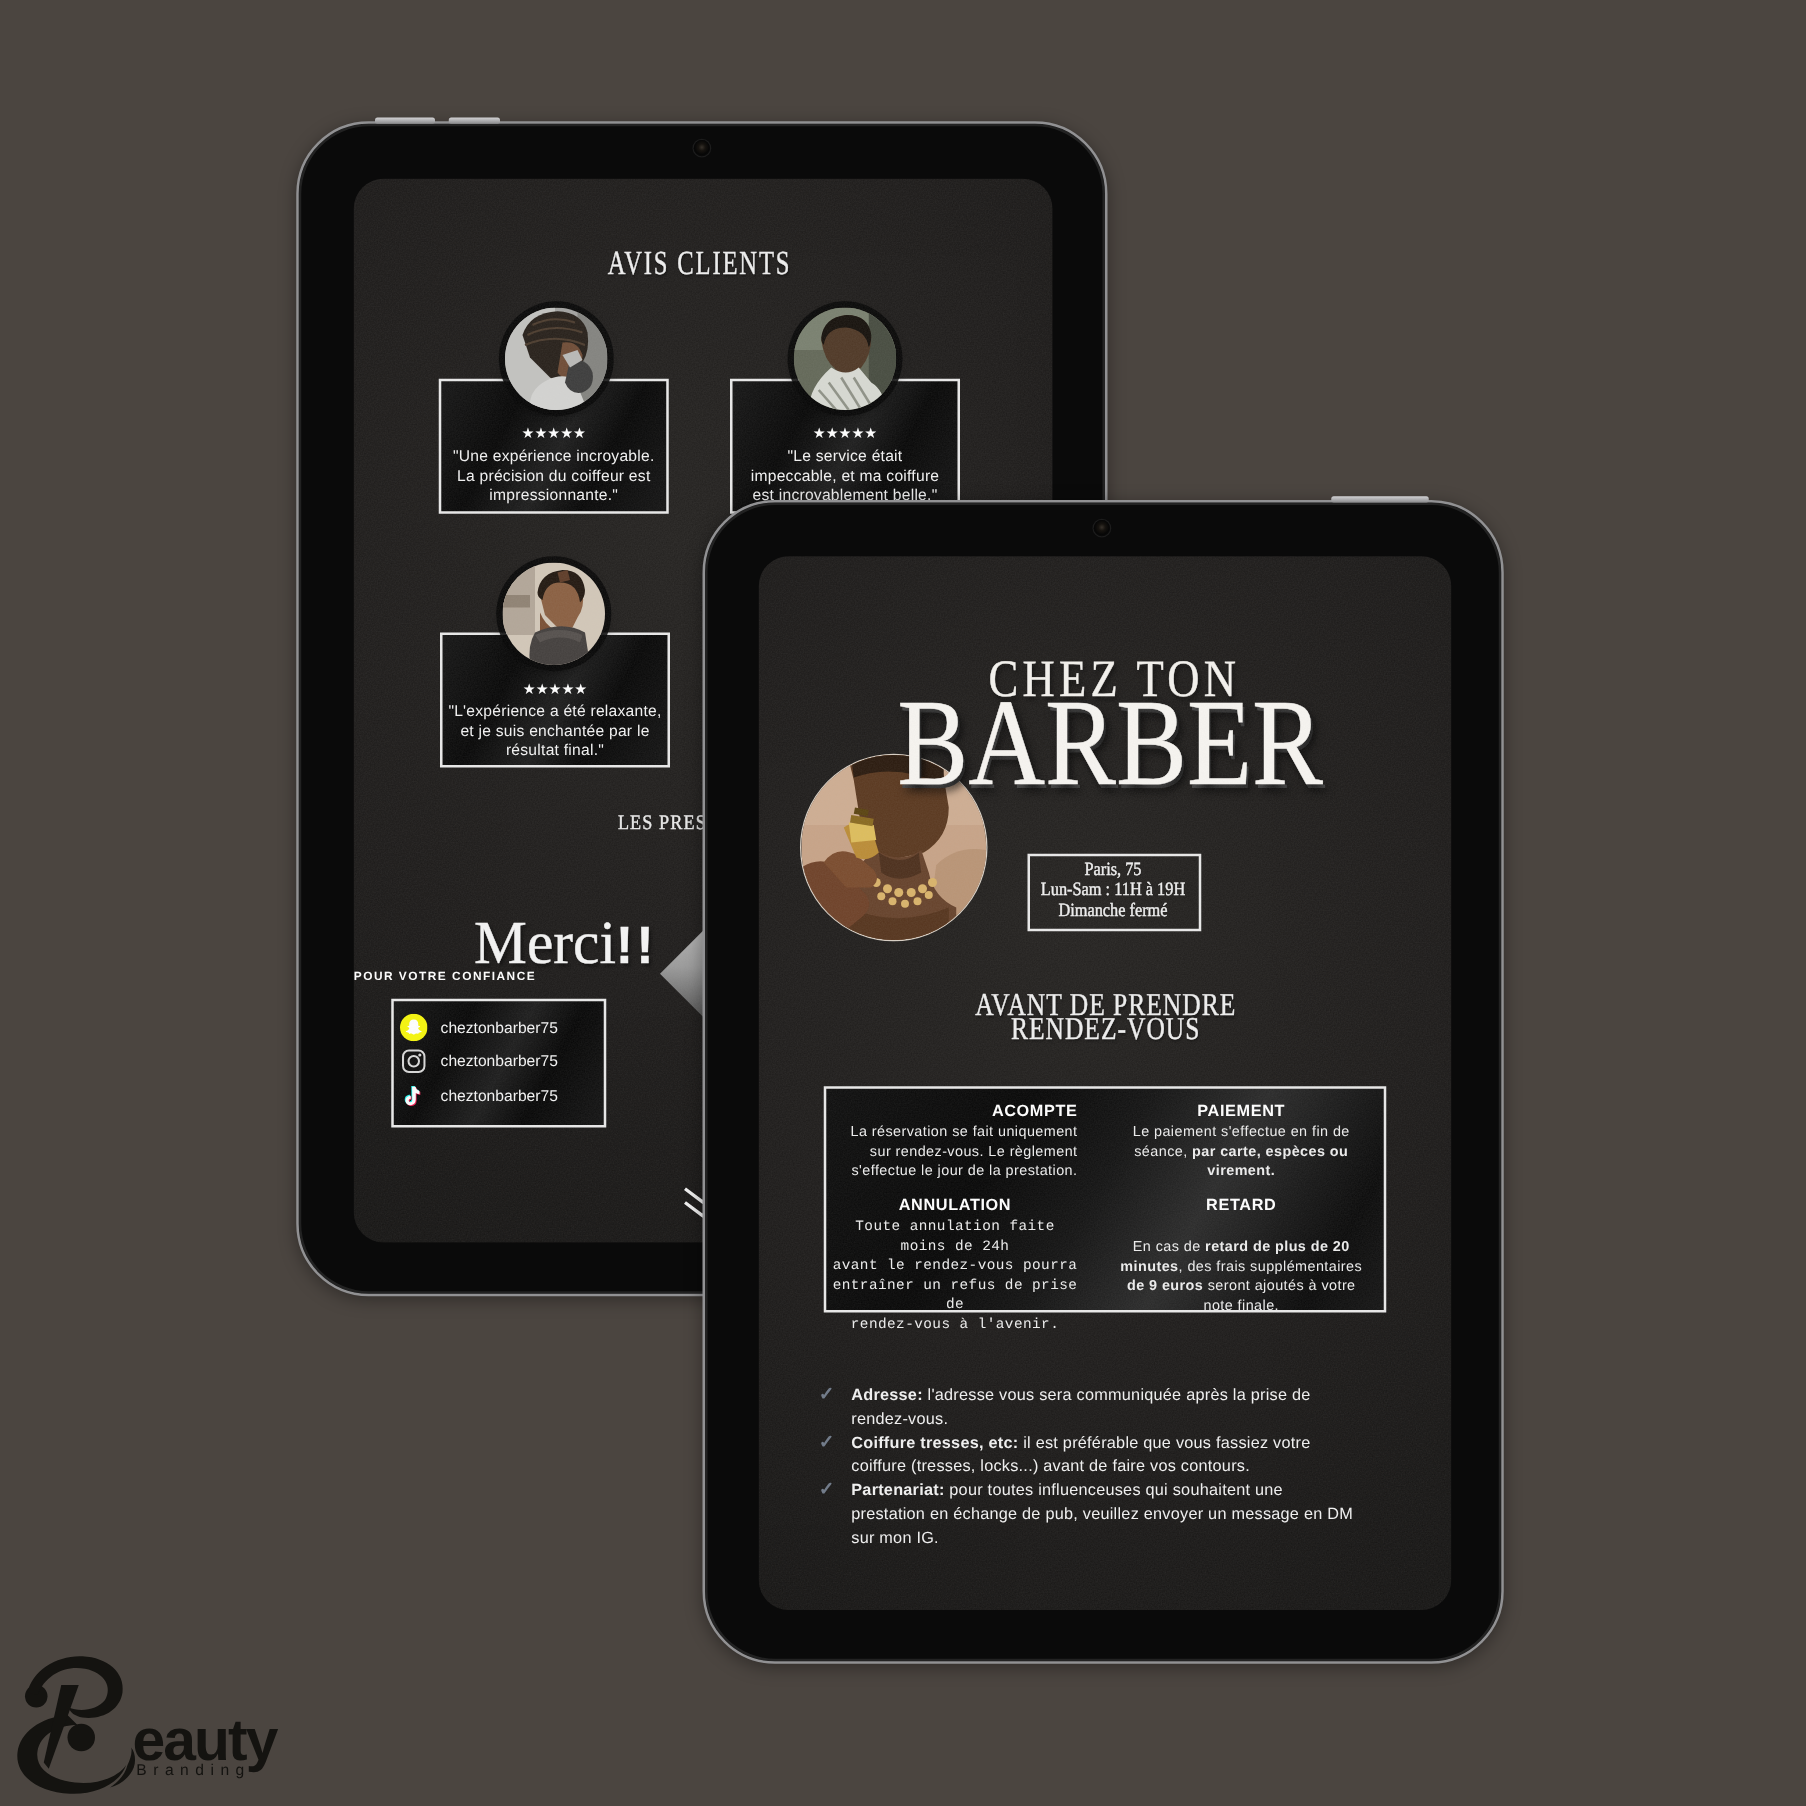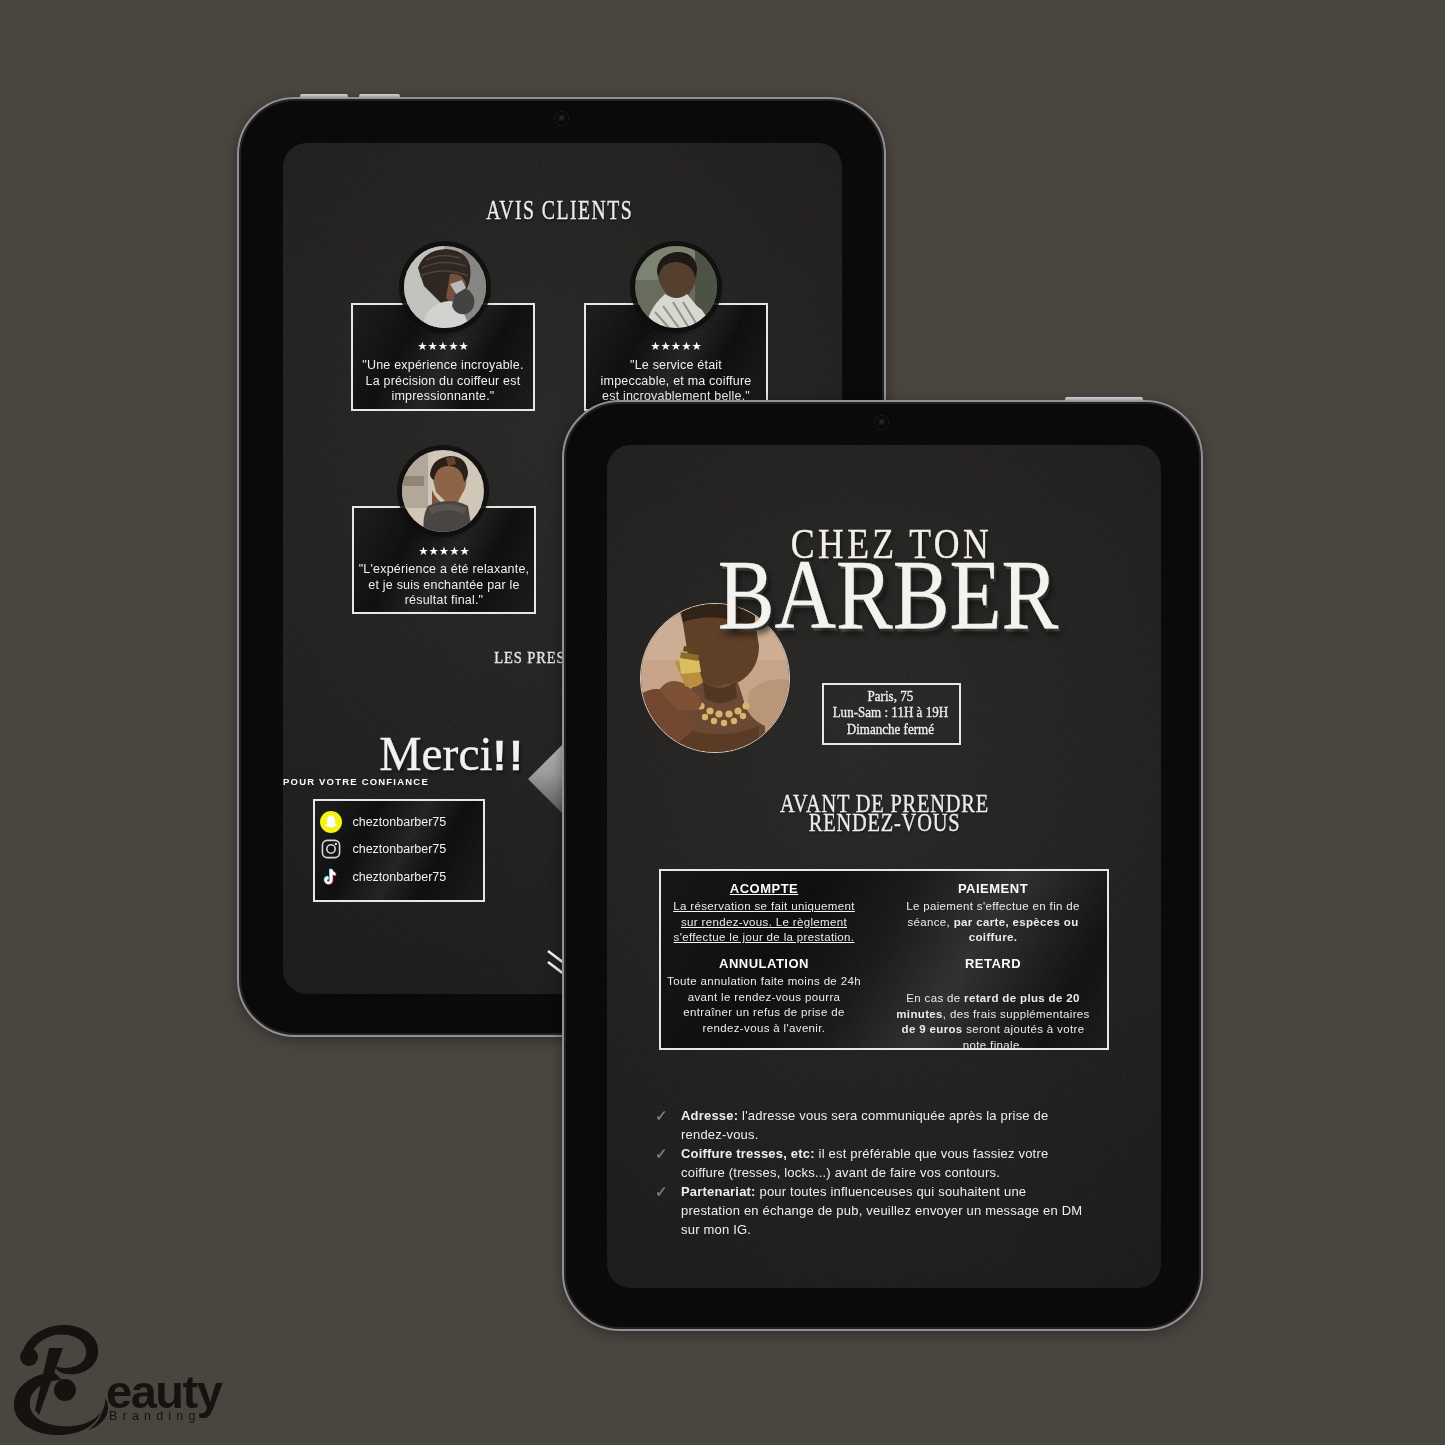--- a/index.html
+++ b/index.html
@@ -200,33 +200,33 @@
   <div class="serif abs" style="left:0;top:100px;width:562px;text-align:center;color:#f7f5f1;font-size:99px;line-height:99px;text-shadow:4px 6px 7px rgba(0,0,0,.75), 2px 3px 0 #4a4a4a;"><span class="sx" style="transform:scaleX(.86);">BARBER</span></div>
 
   <div class="abs" style="left:215px;top:238px;width:135px;height:58px;border:2px solid #e9e9e9;"></div>
 
   <div class="serif abs" style="left:198px;top:243px;width:170px;text-align:center;color:#f0f0f0;font-size:15px;line-height:16.3px;"><span class="sx" style="transform:scaleX(.87);">Paris, 75<br>Lun-Sam : 11H à 19H<br>Dimanche fermé</span></div>
 
   <div class="serif abs" style="left:0;top:349px;width:556px;text-align:center;color:#efefef;font-size:25.5px;letter-spacing:1px;line-height:19px;text-shadow:1px 2px 2px rgba(0,0,0,.5);"><span class="sx">AVANT DE PRENDRE<br>RENDEZ-VOUS</span></div>
 
   <div class="card" style="left:52px;top:424px;width:446px;height:177px;border-width:2px;background:linear-gradient(120deg,#0e0e0e 0%,#060606 30%,#131313 48%,#2a2a2a 65%,#0a0a0a 88%,#151515 100%);">
 
-    <div class="abs" style="left:5px;top:10px;width:196px;text-align:center;color:#fff;text-decoration:underline;">
+    <div class="abs" style="left:5px;top:10px;width:196px;text-align:right;color:#fff;">
       <div style="font-size:13px;font-weight:bold;letter-spacing:.5px;">ACOMPTE</div>
       <div style="font-size:11.5px;line-height:15.6px;margin-top:3px;color:#ededed;letter-spacing:.35px;">La réservation se fait uniquement<br>sur rendez-vous. Le règlement<br>s'effectue le jour de la prestation.</div>
     </div>
 
     <div class="abs" style="left:5px;top:85px;width:196px;text-align:center;color:#fff;">
       <div style="font-size:13px;font-weight:bold;letter-spacing:.5px;">ANNULATION</div>
-      <div style="font-size:11.5px;line-height:15.6px;margin-top:3px;color:#ededed;letter-spacing:.35px;">Toute annulation faite moins de 24h<br>avant le rendez-vous pourra<br>entraîner un refus de prise de<br>rendez-vous à l'avenir.</div>
+      <div style="font-size:11.5px;line-height:15.6px;margin-top:3px;color:#ededed;letter-spacing:.35px;font-family:Liberation Mono, monospace;">Toute annulation faite moins de 24h<br>avant le rendez-vous pourra<br>entraîner un refus de prise de<br>rendez-vous à l'avenir.</div>
     </div>
 
     <div class="abs" style="left:228px;top:10px;width:208px;text-align:center;color:#fff;">
       <div style="font-size:13px;font-weight:bold;letter-spacing:.5px;">PAIEMENT</div>
-      <div style="font-size:11.5px;line-height:15.6px;margin-top:3px;color:#ededed;letter-spacing:.35px;">Le paiement s'effectue en fin de<br>séance, <b>par carte, espèces ou</b><br><b>coiffure.</b></div>
+      <div style="font-size:11.5px;line-height:15.6px;margin-top:3px;color:#ededed;letter-spacing:.35px;">Le paiement s'effectue en fin de<br>séance, <b>par carte, espèces ou</b><br><b>virement.</b></div>
     </div>
 
     <div class="abs" style="left:228px;top:85px;width:208px;text-align:center;color:#fff;">
       <div style="font-size:13px;font-weight:bold;letter-spacing:.5px;">RETARD</div>
       <div style="font-size:11.5px;line-height:15.6px;margin-top:20px;color:#ededed;letter-spacing:.35px;">En cas de <b>retard de plus de 20</b><br><b>minutes</b>, des frais supplémentaires<br><b>de 9 euros</b> seront ajoutés à votre<br>note finale.</div>
     </div>
   </div>
 
   <div class="abs" style="left:46px;top:661px;width:448px;color:#f1f1f1;font-size:13px;line-height:19px;letter-spacing:.2px;">
     <div style="position:relative;padding-left:28px;"><span style="position:absolute;left:2px;top:0;color:#6e7887;font-weight:bold;font-size:15px;">✓</span><b>Adresse:</b> l'adresse vous sera communiquée après la prise de<br>rendez-vous.</div>

